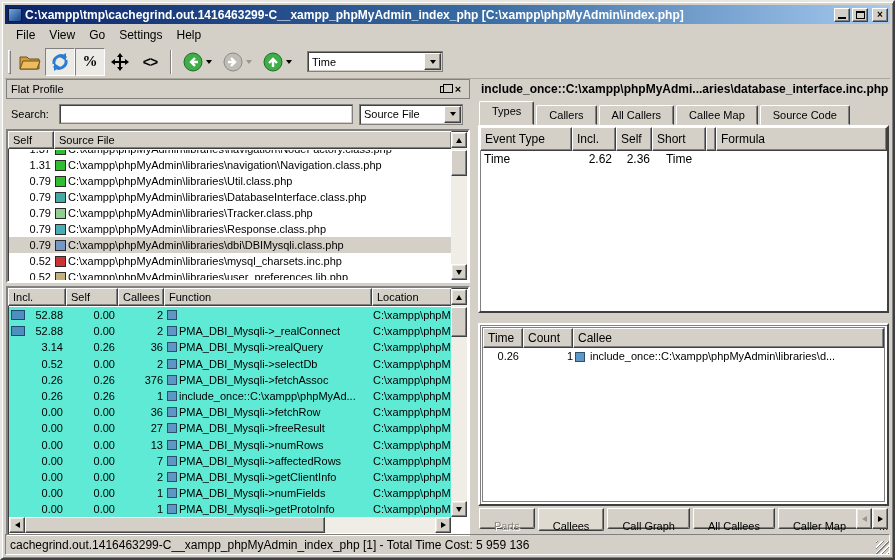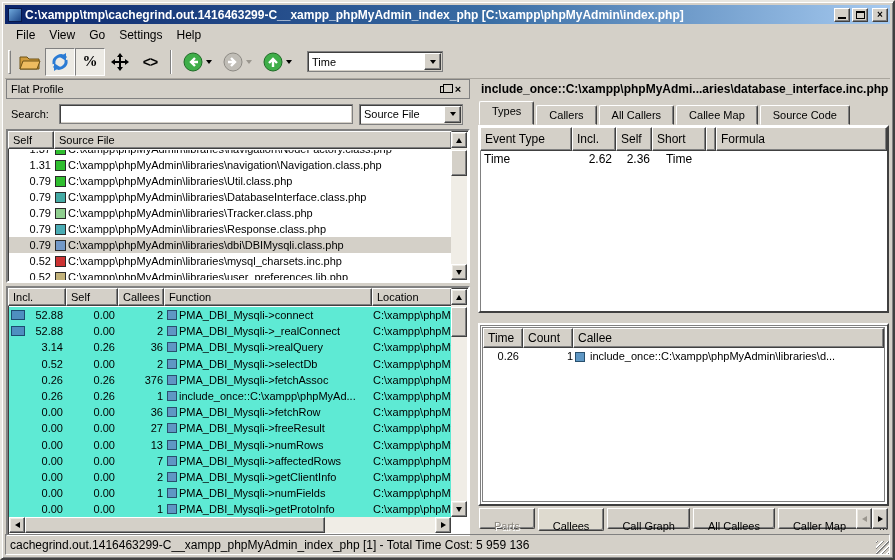--- a/index.html
+++ b/index.html
@@ -358,21 +358,20 @@
         <div class="fn-body">
           <div class="fn-row">
             <span class="c-incl">
                 <span class="bar-ico"></span>
                 <span class="num">52.88</span>
               </span>
             <span class="c-self">0.00</span>
             <span class="c-called">2</span>
             <span class="c-func">
                 <span class="fsq"></span>
-                <span>PMA_DBI_Mysqli-&gt;connect</span>
               </span>
             <span class="c-loc">C:\xampp\phpMy</span>
           </div>
           <div class="fn-row">
             <span class="c-incl">
                 <span class="bar-ico"></span>
                 <span class="num">52.88</span>
               </span>
             <span class="c-self">0.00</span>
             <span class="c-called">2</span>

